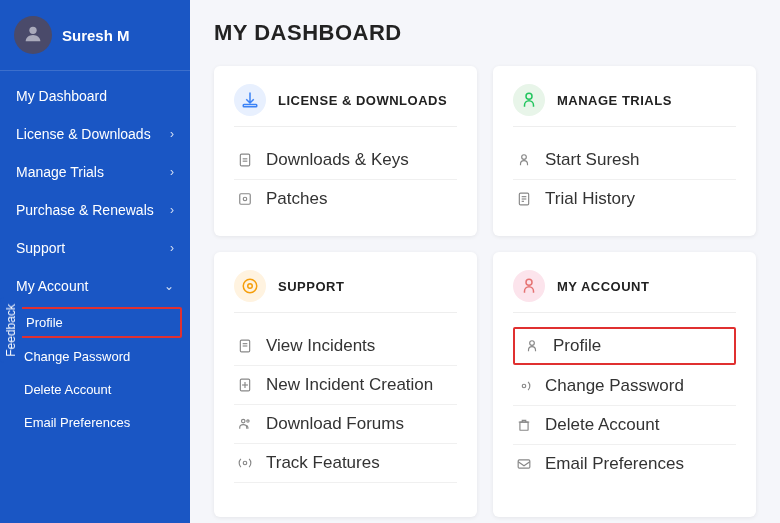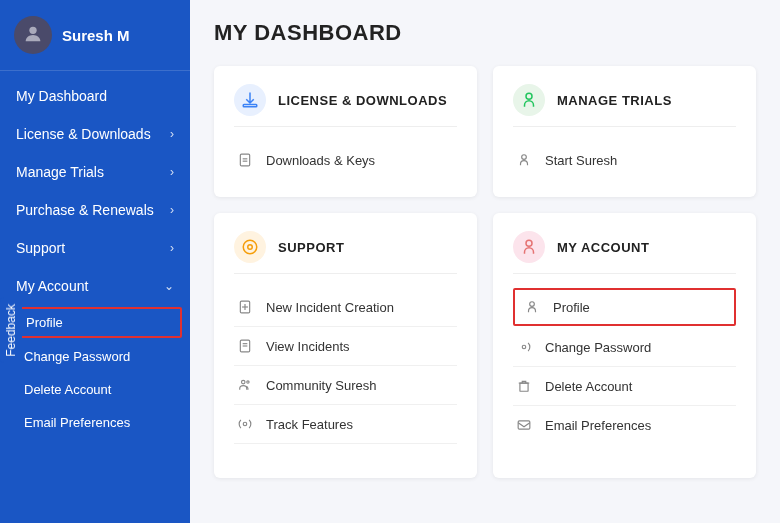--- a/index.html
+++ b/index.html
@@ -150,21 +150,21 @@
       font-weight: bold;
       color: #222;
       letter-spacing: 0.5px;
       text-transform: uppercase;
     }
 
     .card-item {
       display: flex;
       align-items: center;
       padding: 8px 0;
-      font-size: 13px;
+      font-size: 17px;
       color: #333;
       cursor: pointer;
       border-bottom: 1px solid #f0f0f0;
     }
 
     .card-item:last-child { border-bottom: none; }
 
     .card-item-icon {
       width: 22px;
       height: 22px;
@@ -275,20 +275,29 @@
       <div class="card-item">
         <span class="card-item-icon">
           <svg width="14" height="14" viewBox="0 0 24 24" fill="none" stroke="#888" stroke-width="2">
               <rect x="4" y="2" width="16" height="20" rx="2"></rect>
               <line x1="8" y1="10" x2="16" y2="10"></line>
               <line x1="8" y1="14" x2="16" y2="14"></line>
             </svg>
         </span>
         <span>Downloads &amp; Keys</span>
       </div>
+      <div class="card-item">
+        <span class="card-item-icon">
+          <svg width="14" height="14" viewBox="0 0 24 24" fill="none" stroke="#888" stroke-width="2">
+              <rect x="3" y="3" width="18" height="18" rx="2"></rect>
+              <circle cx="12" cy="12" r="3"></circle>
+            </svg>
+        </span>
+        <span>Patches</span>
+      </div>
     </div>
 
     <div class="dashboard-card">
       <div class="card-header">
         <div class="card-icon green">
           <svg width="18" height="18" viewBox="0 0 24 24" fill="none" stroke="#22c55e" stroke-width="2">
             <circle cx="12" cy="7" r="4"></circle>
               <path d="M6 21v-2a6 6 0 0 1 12 0v2"></path>
           </svg>
         </div>
@@ -296,62 +305,73 @@
       </div>
       <div class="card-item">
         <span class="card-item-icon">
           <svg width="14" height="14" viewBox="0 0 24 24" fill="none" stroke="#888" stroke-width="2">
               <circle cx="12" cy="7" r="4"></circle>
               <path d="M6 21v-2a6 6 0 0 1 12 0v2"></path>
             </svg>
         </span>
         <span>Start Suresh</span>
       </div>
+      <div class="card-item">
+        <span class="card-item-icon">
+          <svg width="14" height="14" viewBox="0 0 24 24" fill="none" stroke="#888" stroke-width="2">
+              <rect x="4" y="2" width="16" height="20" rx="2"></rect>
+              <line x1="8" y1="8" x2="16" y2="8"></line>
+              <line x1="8" y1="12" x2="16" y2="12"></line>
+              <line x1="8" y1="16" x2="12" y2="16"></line>
+            </svg>
+        </span>
+        <span>Trial History</span>
+      </div>
     </div>
 
     <div class="dashboard-card">
       <div class="card-header">
         <div class="card-icon orange">
           <svg width="18" height="18" viewBox="0 0 24 24" fill="none" stroke="#f59e0b" stroke-width="2">
             <circle cx="12" cy="12" r="9"></circle>
               <circle cx="12" cy="12" r="3"></circle>
           </svg>
         </div>
         <span class="card-title">SUPPORT</span>
       </div>
       <div class="card-item">
         <span class="card-item-icon">
           <svg width="14" height="14" viewBox="0 0 24 24" fill="none" stroke="#888" stroke-width="2">
               <rect x="4" y="2" width="16" height="20" rx="2"></rect>
+              <line x1="8" y1="8" x2="16" y2="8"></line>
+              <line x1="8" y1="12" x2="16" y2="12"></line>
+            </svg>
+        </span>
+        <span>View Incidents</span>
+      </div>
+      <div class="card-item">
+        <span class="card-item-icon">
+          <svg width="14" height="14" viewBox="0 0 24 24" fill="none" stroke="#888" stroke-width="2">
+              <rect x="4" y="2" width="16" height="20" rx="2"></rect>
               <line x1="12" y1="7" x2="12" y2="17"></line>
               <line x1="7" y1="12" x2="17" y2="12"></line>
             </svg>
         </span>
         <span>New Incident Creation</span>
-      </div>
-      <div class="card-item">
-        <span class="card-item-icon">
-          <svg width="14" height="14" viewBox="0 0 24 24" fill="none" stroke="#888" stroke-width="2">
-              <rect x="4" y="2" width="16" height="20" rx="2"></rect>
-              <line x1="8" y1="8" x2="16" y2="8"></line>
-              <line x1="8" y1="12" x2="16" y2="12"></line>
-            </svg>
-        </span>
-        <span>View Incidents</span>
       </div>
       <div class="card-item">
         <span class="card-item-icon">
           <svg width="14" height="14" viewBox="0 0 24 24" fill="none" stroke="#888" stroke-width="2">
               <circle cx="9" cy="7" r="3"></circle>
               <circle cx="17" cy="7" r="2"></circle>
               <path d="M3 20v-2a6 5 0 0 1 12 0v2"></path>
               <path d="M17 20v-2a4 4 0 0 0-3-3.8"></path>
             </svg>
         </span>
-        <span>Community Suresh</span>
+        <span>Download Forums</span>
       </div>
       <div class="card-item">
         <span class="card-item-icon">
           <svg width="14" height="14" viewBox="0 0 24 24" fill="none" stroke="#888" stroke-width="2">
               <circle cx="12" cy="12" r="3"></circle>
               <path d="M19.07 4.93a10 10 0 0 1 0 14.14M4.93 4.93a10 10 0 0 0 0 14.14"></path>
             </svg>
         </span>
         <span>Track Features</span>
       </div>

